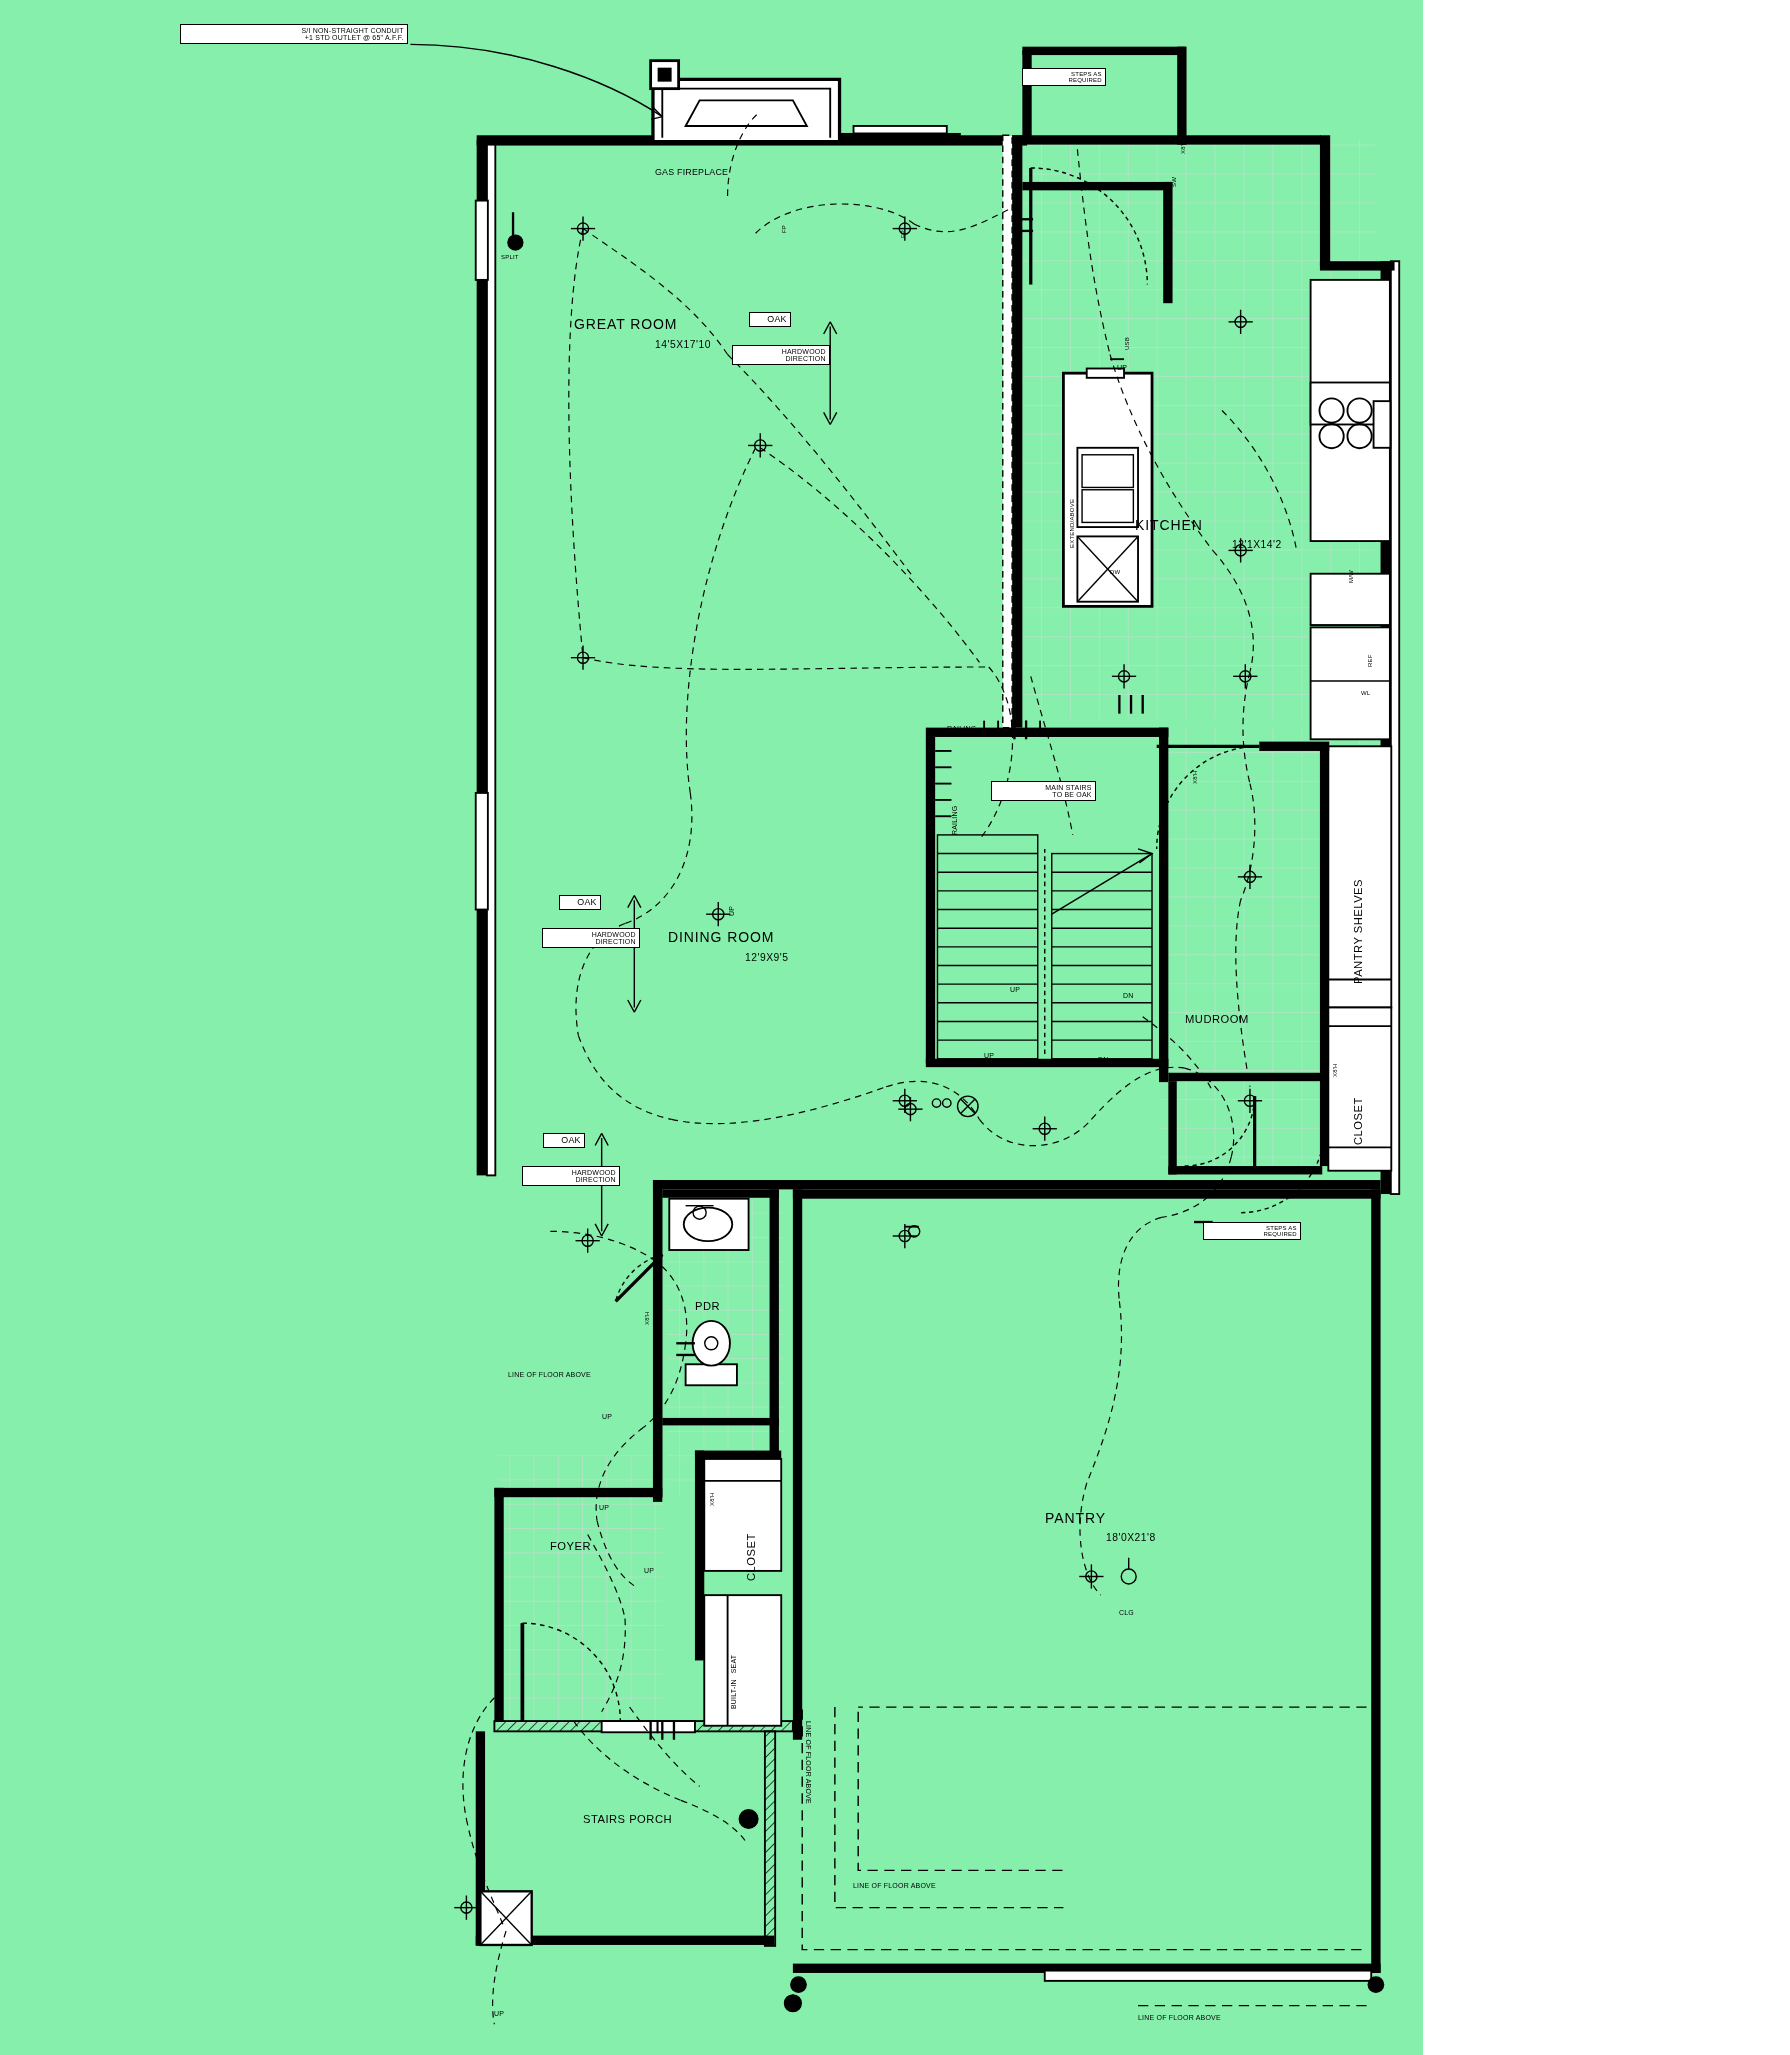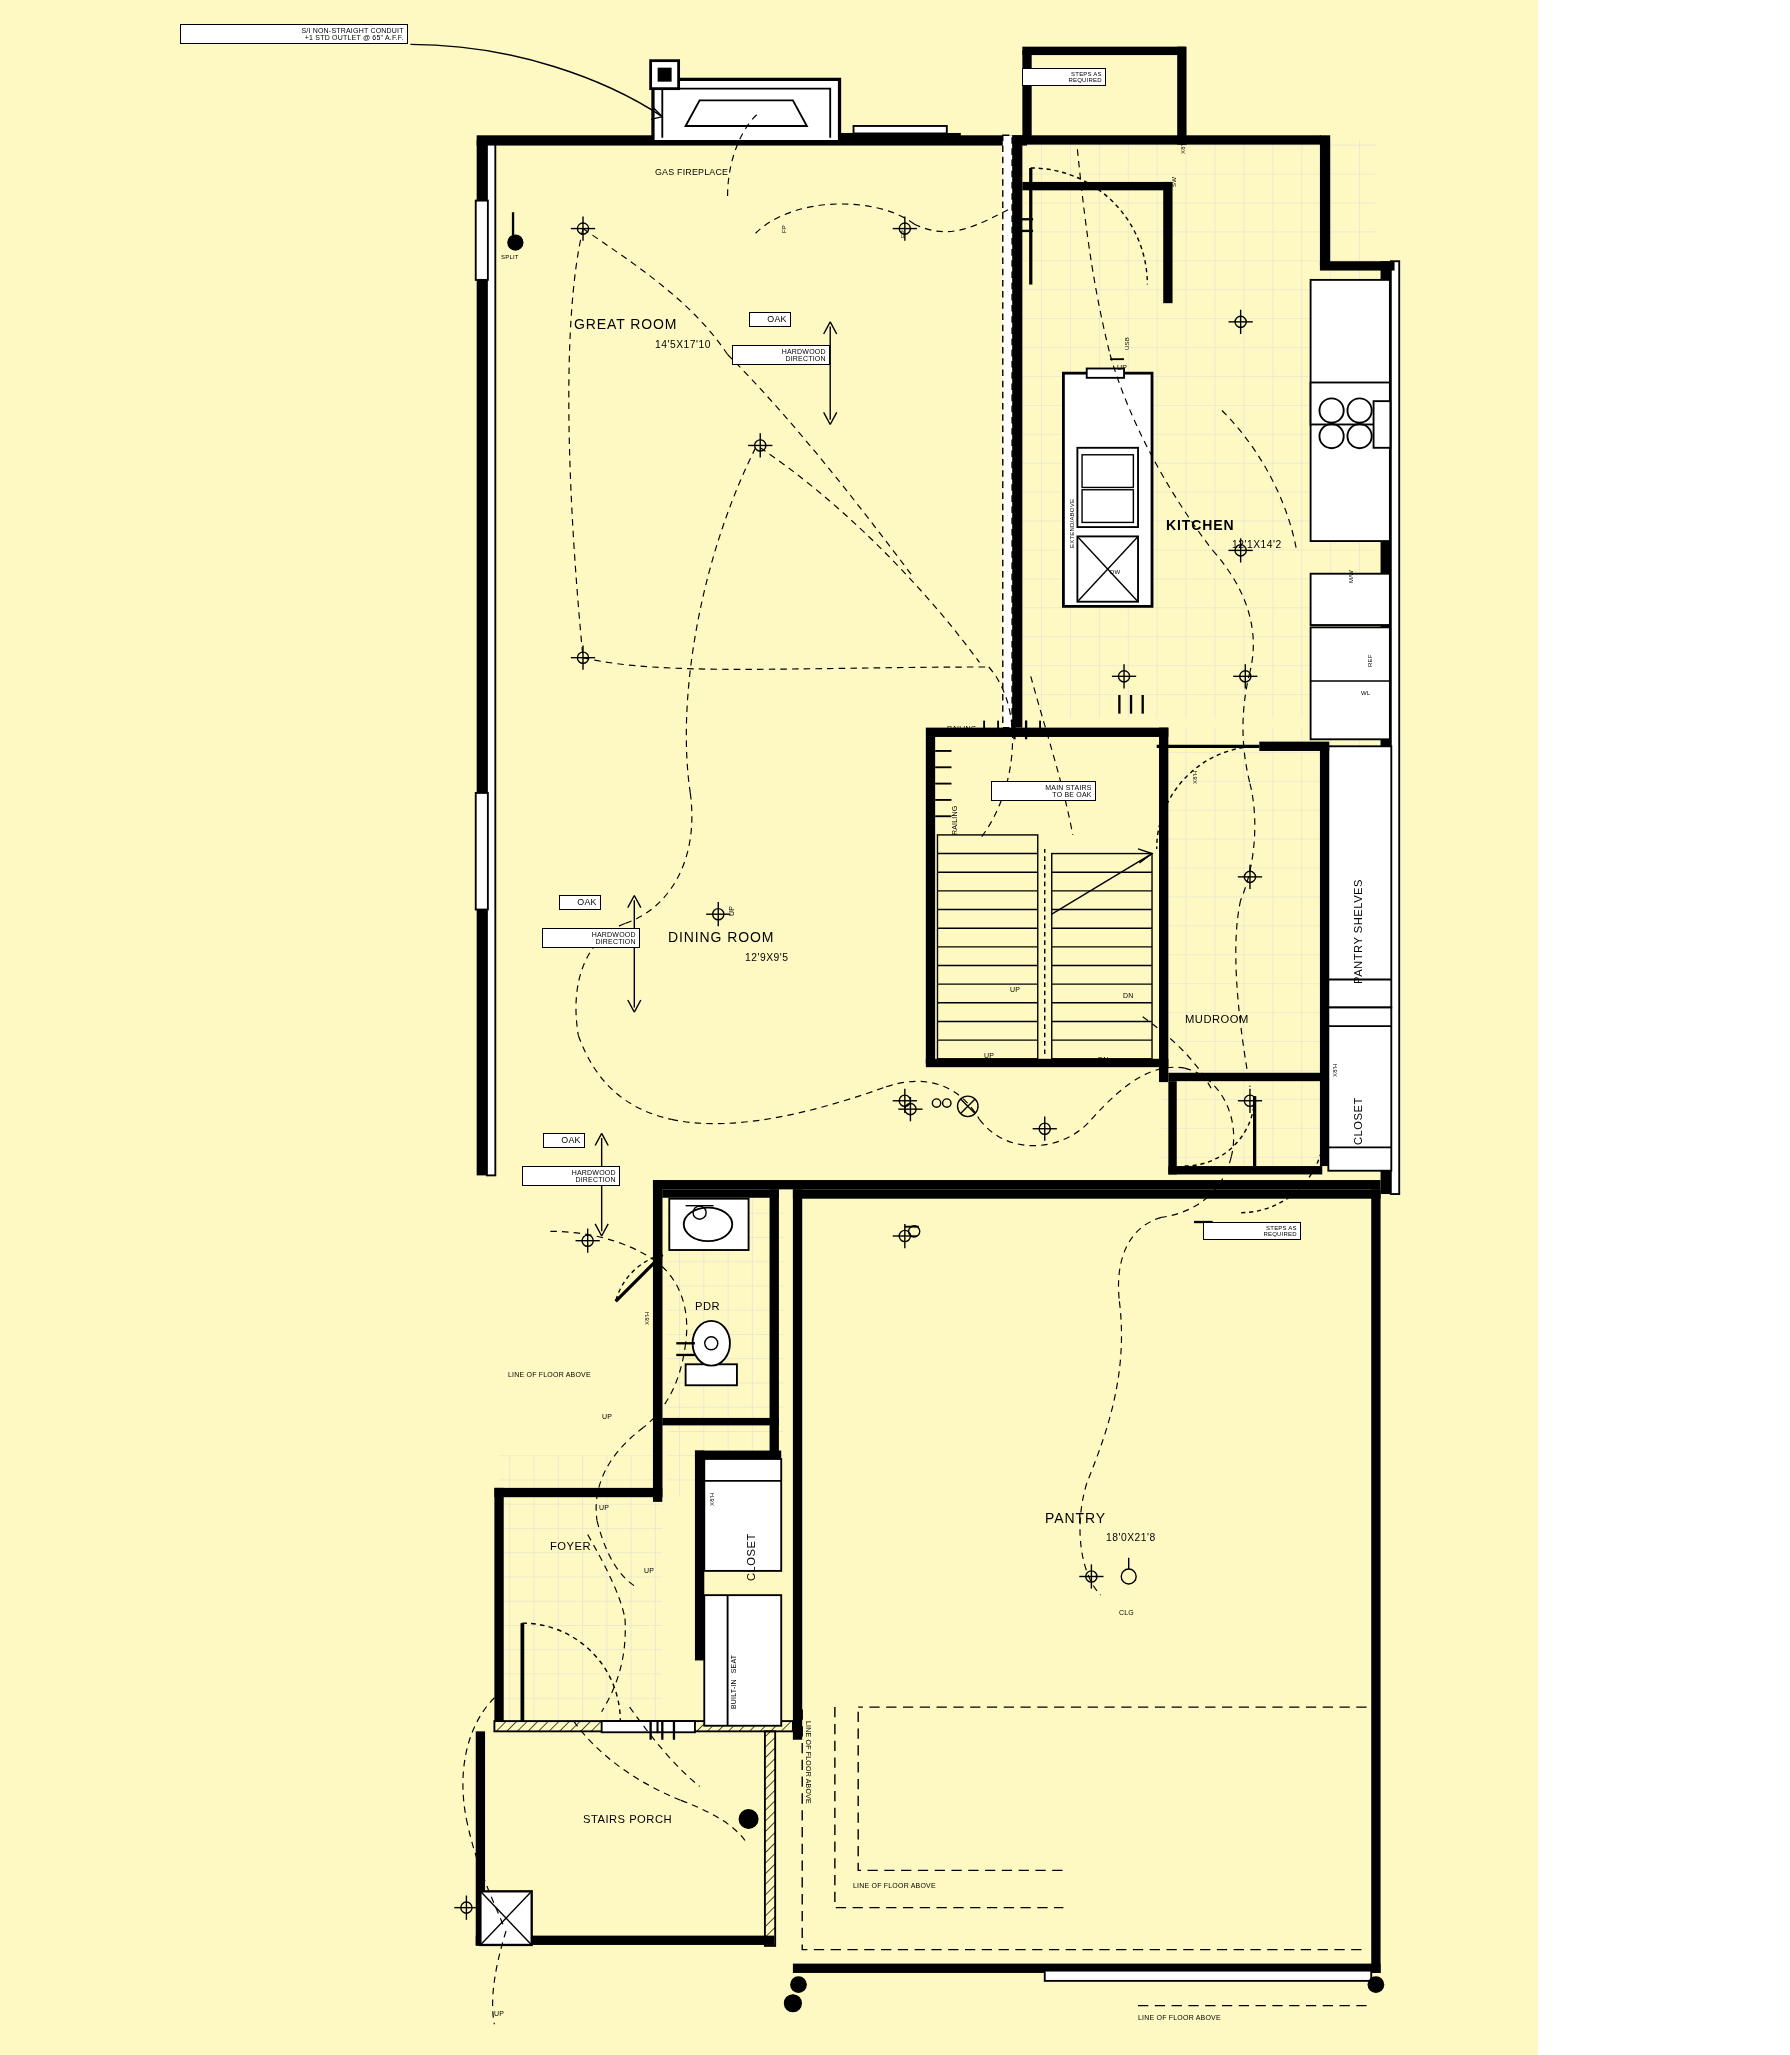--- a/index.html
+++ b/index.html
@@ -6,23 +6,23 @@
     margin: 0;
     padding: 0;
     background: #ffffff;
   }
   body {
     font-family: "Liberation Sans", sans-serif;
     color: #000000;
   }
   #sheet {
     position: relative;
-    width: 1538px;
+    width: 1423px;
     height: 2056px;
-    background: #fef9c3;
+    background: #86efac;
     overflow: hidden;
   }
   .lbl {
     position: absolute;
     font-family: "Liberation Sans", sans-serif;
     color: #000;
     white-space: nowrap;
     line-height: 1.05;
     letter-spacing: 0.2px;
   }
@@ -429,21 +429,21 @@
     <div>HARDWOOD</div>
     <div>DIRECTION</div>
   </div>
 
   <div class="lbl boxed small" style="left:543px; top:1133px; width:33px;">OAK</div>
   <div class="lbl boxed tiny" style="left:522px; top:1166px; width:89px;">
     <div>HARDWOOD</div>
     <div>DIRECTION</div>
   </div>
 
-  <div class="lbl room-name" style="left:1166px; top:518px;font-weight:bold;">KITCHEN</div>
+  <div class="lbl room-name" style="left:1135px; top:518px;">KITCHEN</div>
   <div class="lbl room-dim" style="left:1192px; top:540px;">12'1X14'2</div>
 
   <div class="lbl med" style="left:1185px; top:1014px;">MUDROOM</div>
 
   <div class="lbl room-name" style="left:1045px; top:1511px;">PANTRY</div>
   <div class="lbl room-dim" style="left:1066px; top:1533px;">18'0X21'8</div>
   <div class="lbl tiny" style="left:1119px; top:1609px;">CLG</div>
 
   <div class="lbl med" style="left:550px; top:1541px;">FOYER</div>
 

